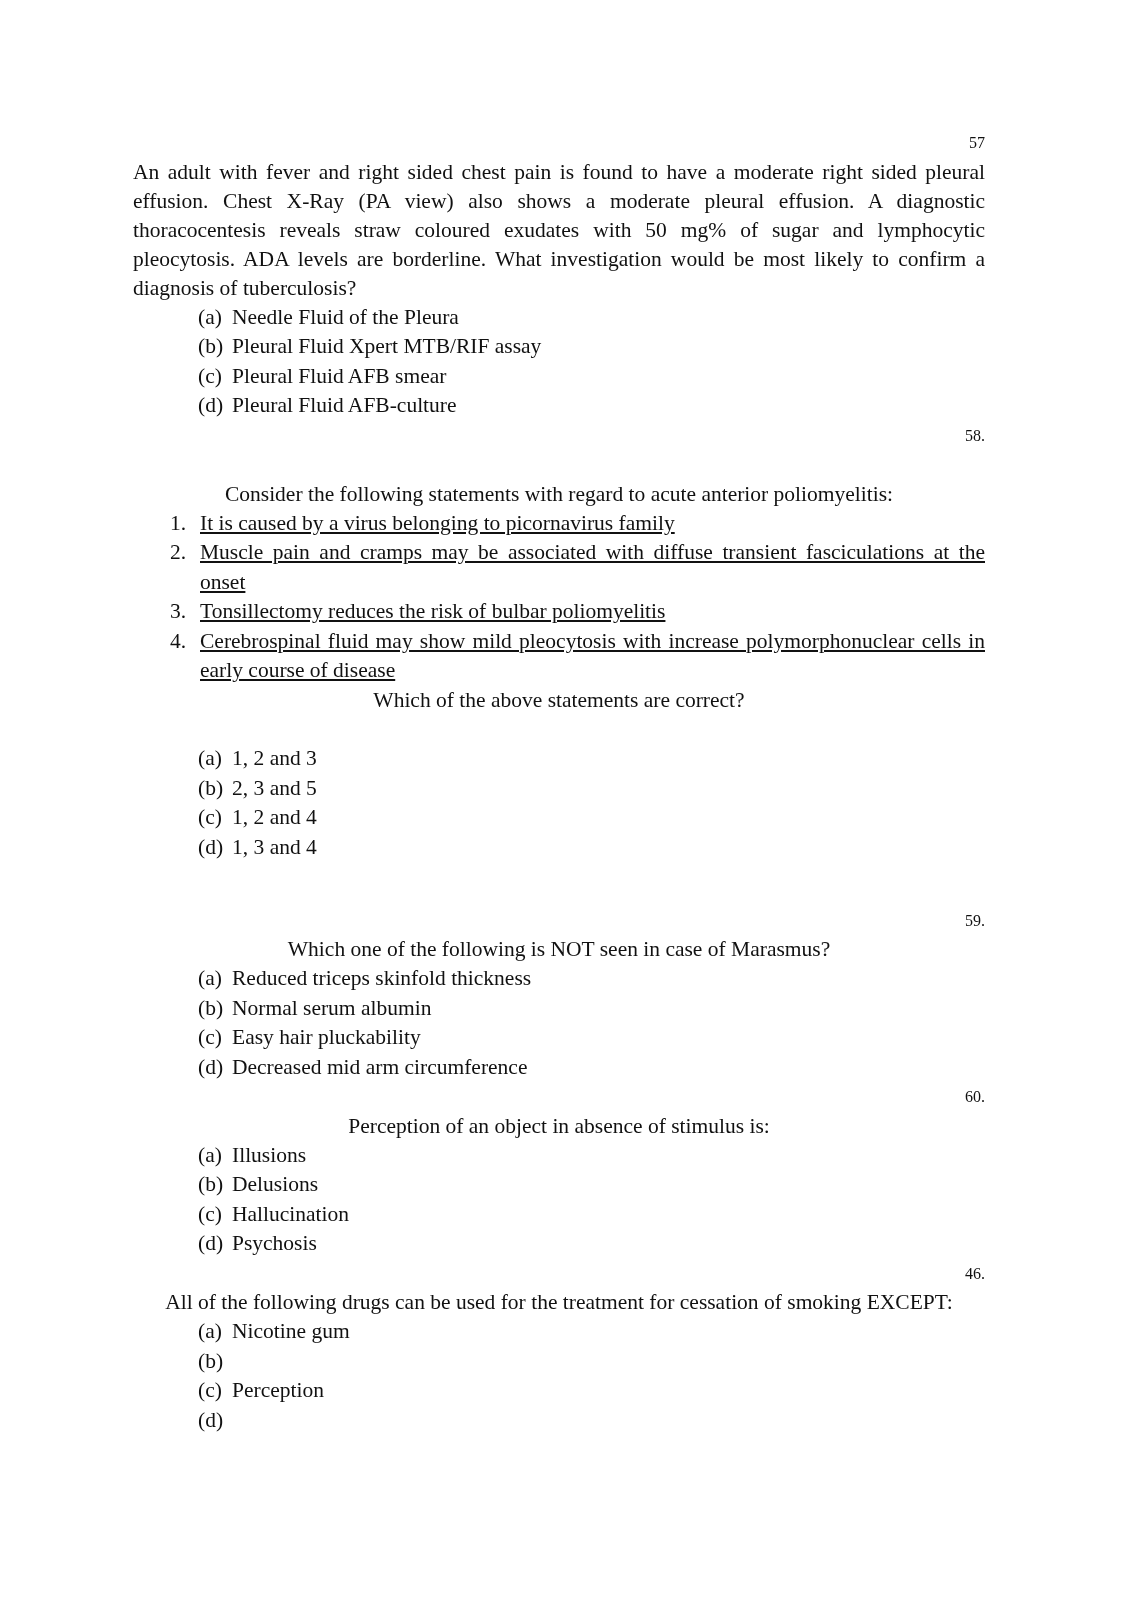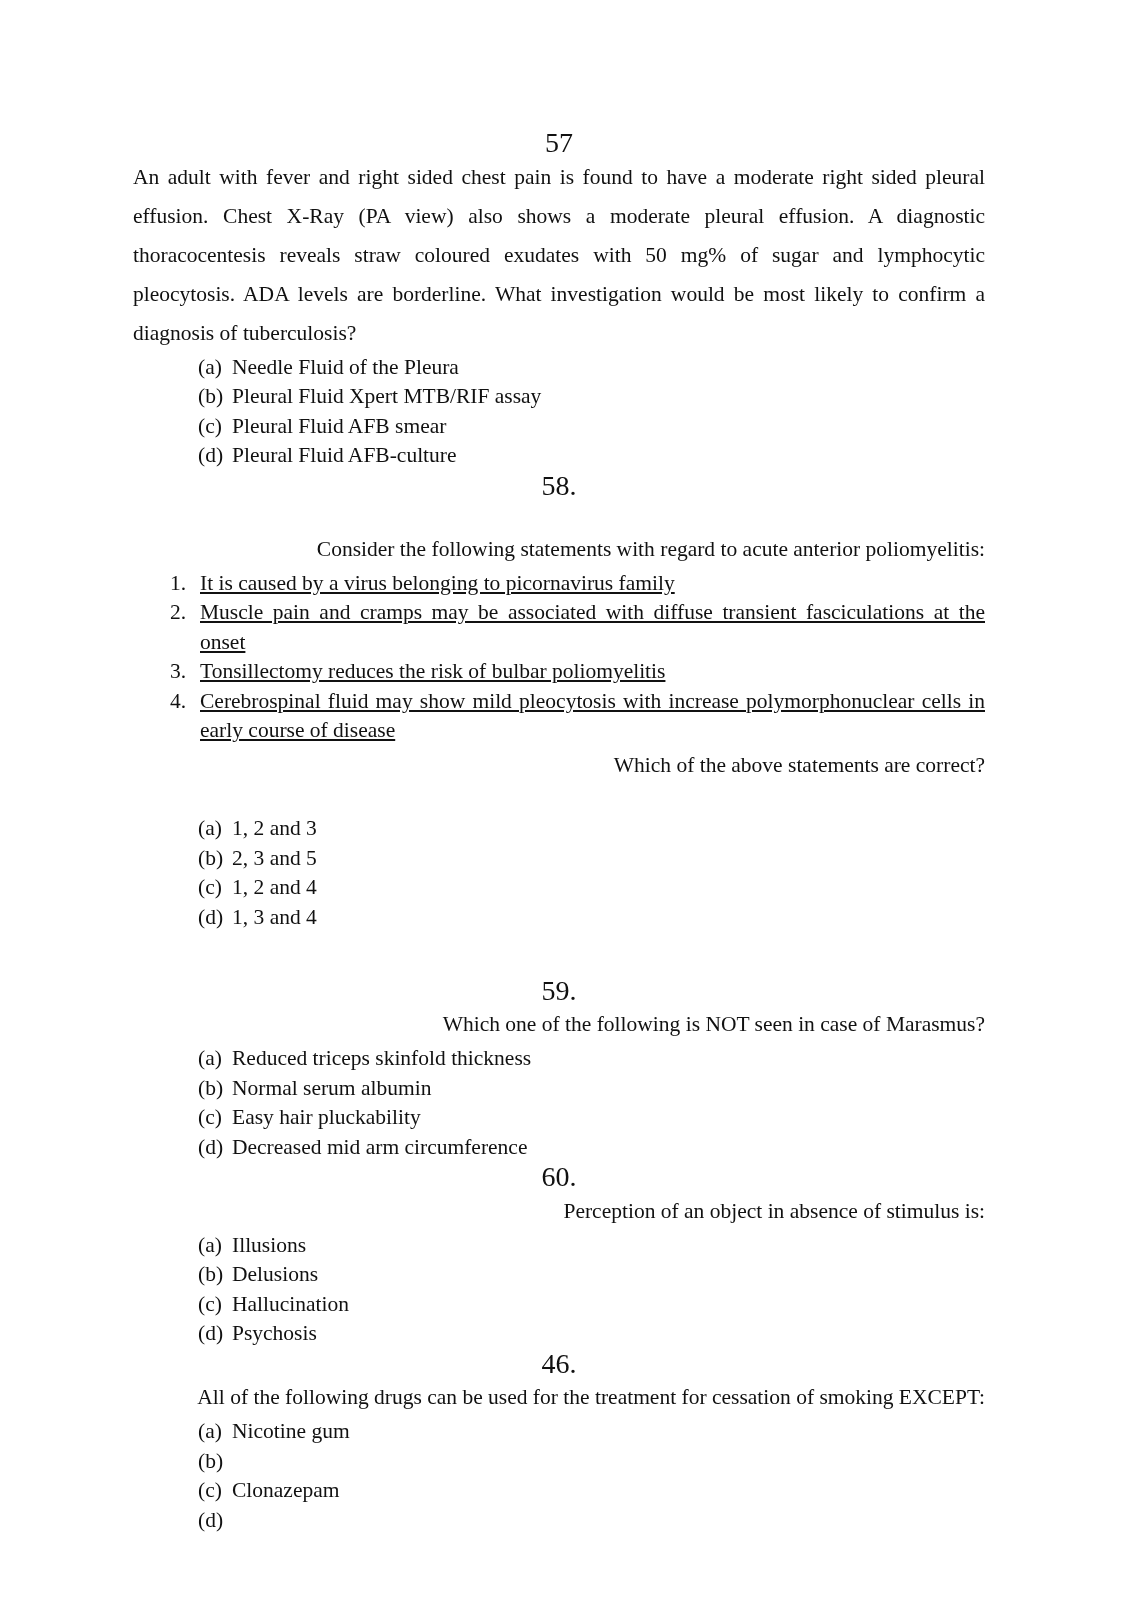--- a/index.html
+++ b/index.html
@@ -16,33 +16,33 @@
     color: #111111;
     overflow: hidden;
   }
   .content {
     position: absolute;
     left: 133px;
     top: 128px;
     width: 852px;
   }
   .qnum {
-    font-size: 28px;
+    font-size: 16px;
     line-height: 29.5px;
-    text-align: center;
+    text-align: right;
   }
   .qtext {
     font-size: 21.5px;
-    line-height: 39px;
+    line-height: 29px;
     text-align: justify;
     text-justify: inter-word;
     hyphens: none;
   }
   .qtext.nojust {
-    text-align: right;
+    text-align: center;
   }
   .options {
     margin: 0;
     padding: 0;
     list-style: none;
   }
   .opt {
     display: flex;
     align-items: baseline;
     font-size: 21.5px;
@@ -218,21 +218,21 @@
       <ul class="options">
         <li class="opt">
           <span class="opt-label">(a)</span>
           <span class="opt-text">Nicotine gum</span>
         </li>
         <li class="opt">
           <span class="opt-label">(b)</span>
         </li>
         <li class="opt">
           <span class="opt-label">(c)</span>
-          <span class="opt-text">Clonazepam</span>
+          <span class="opt-text">Perception</span>
         </li>
         <li class="opt">
           <span class="opt-label">(d)</span>
         </li>
       </ul>
     </div>
 
   </div>
 </div>
 

